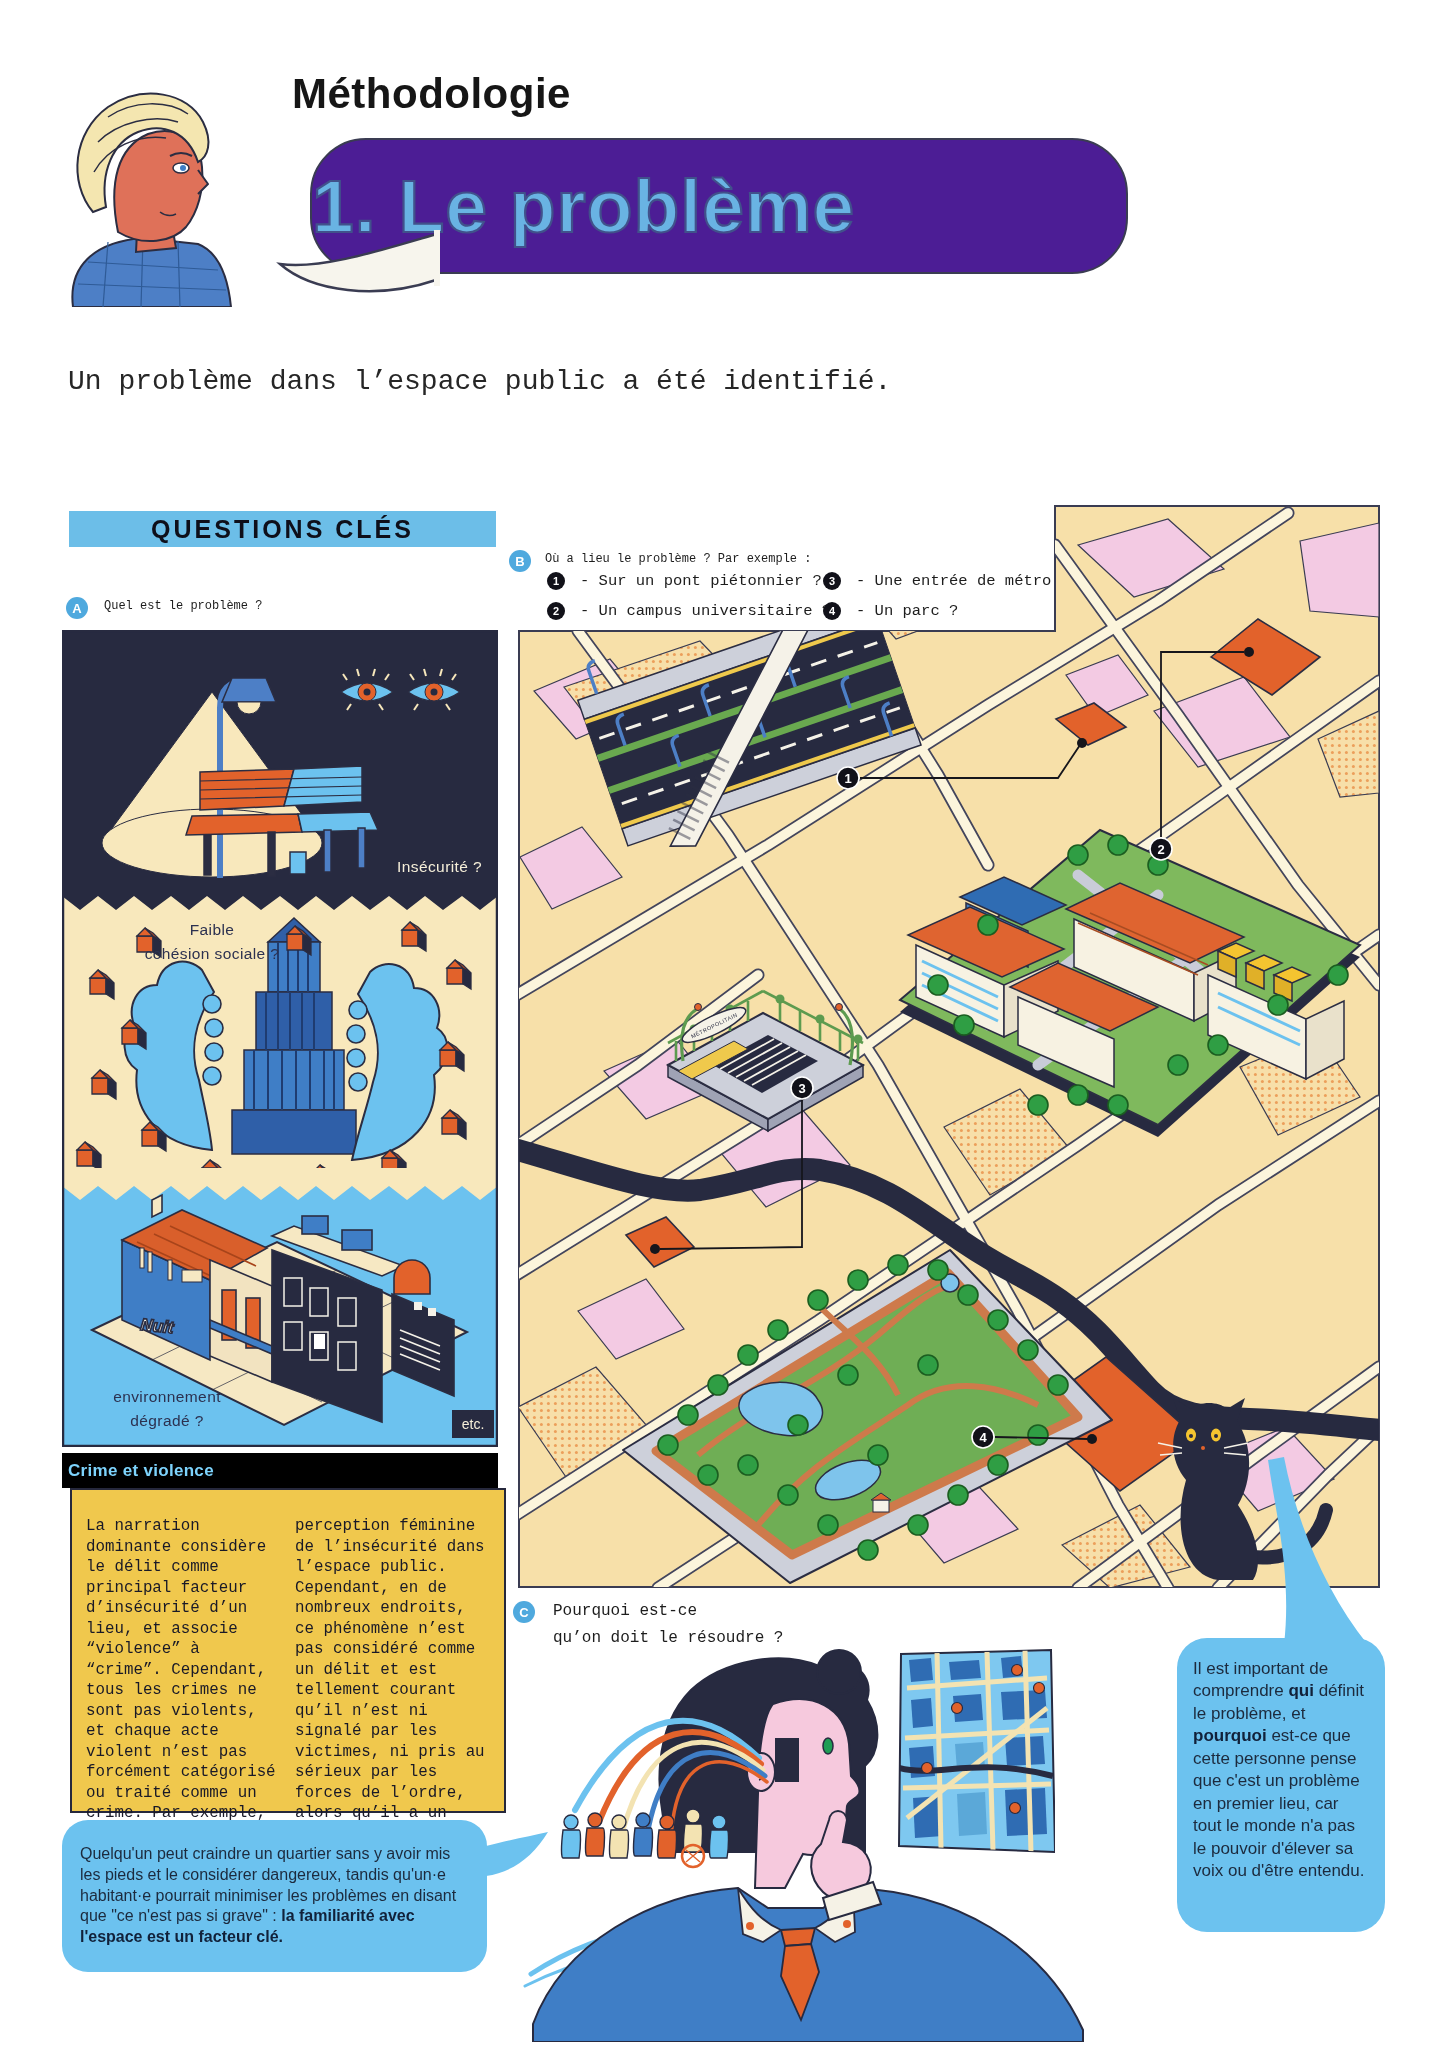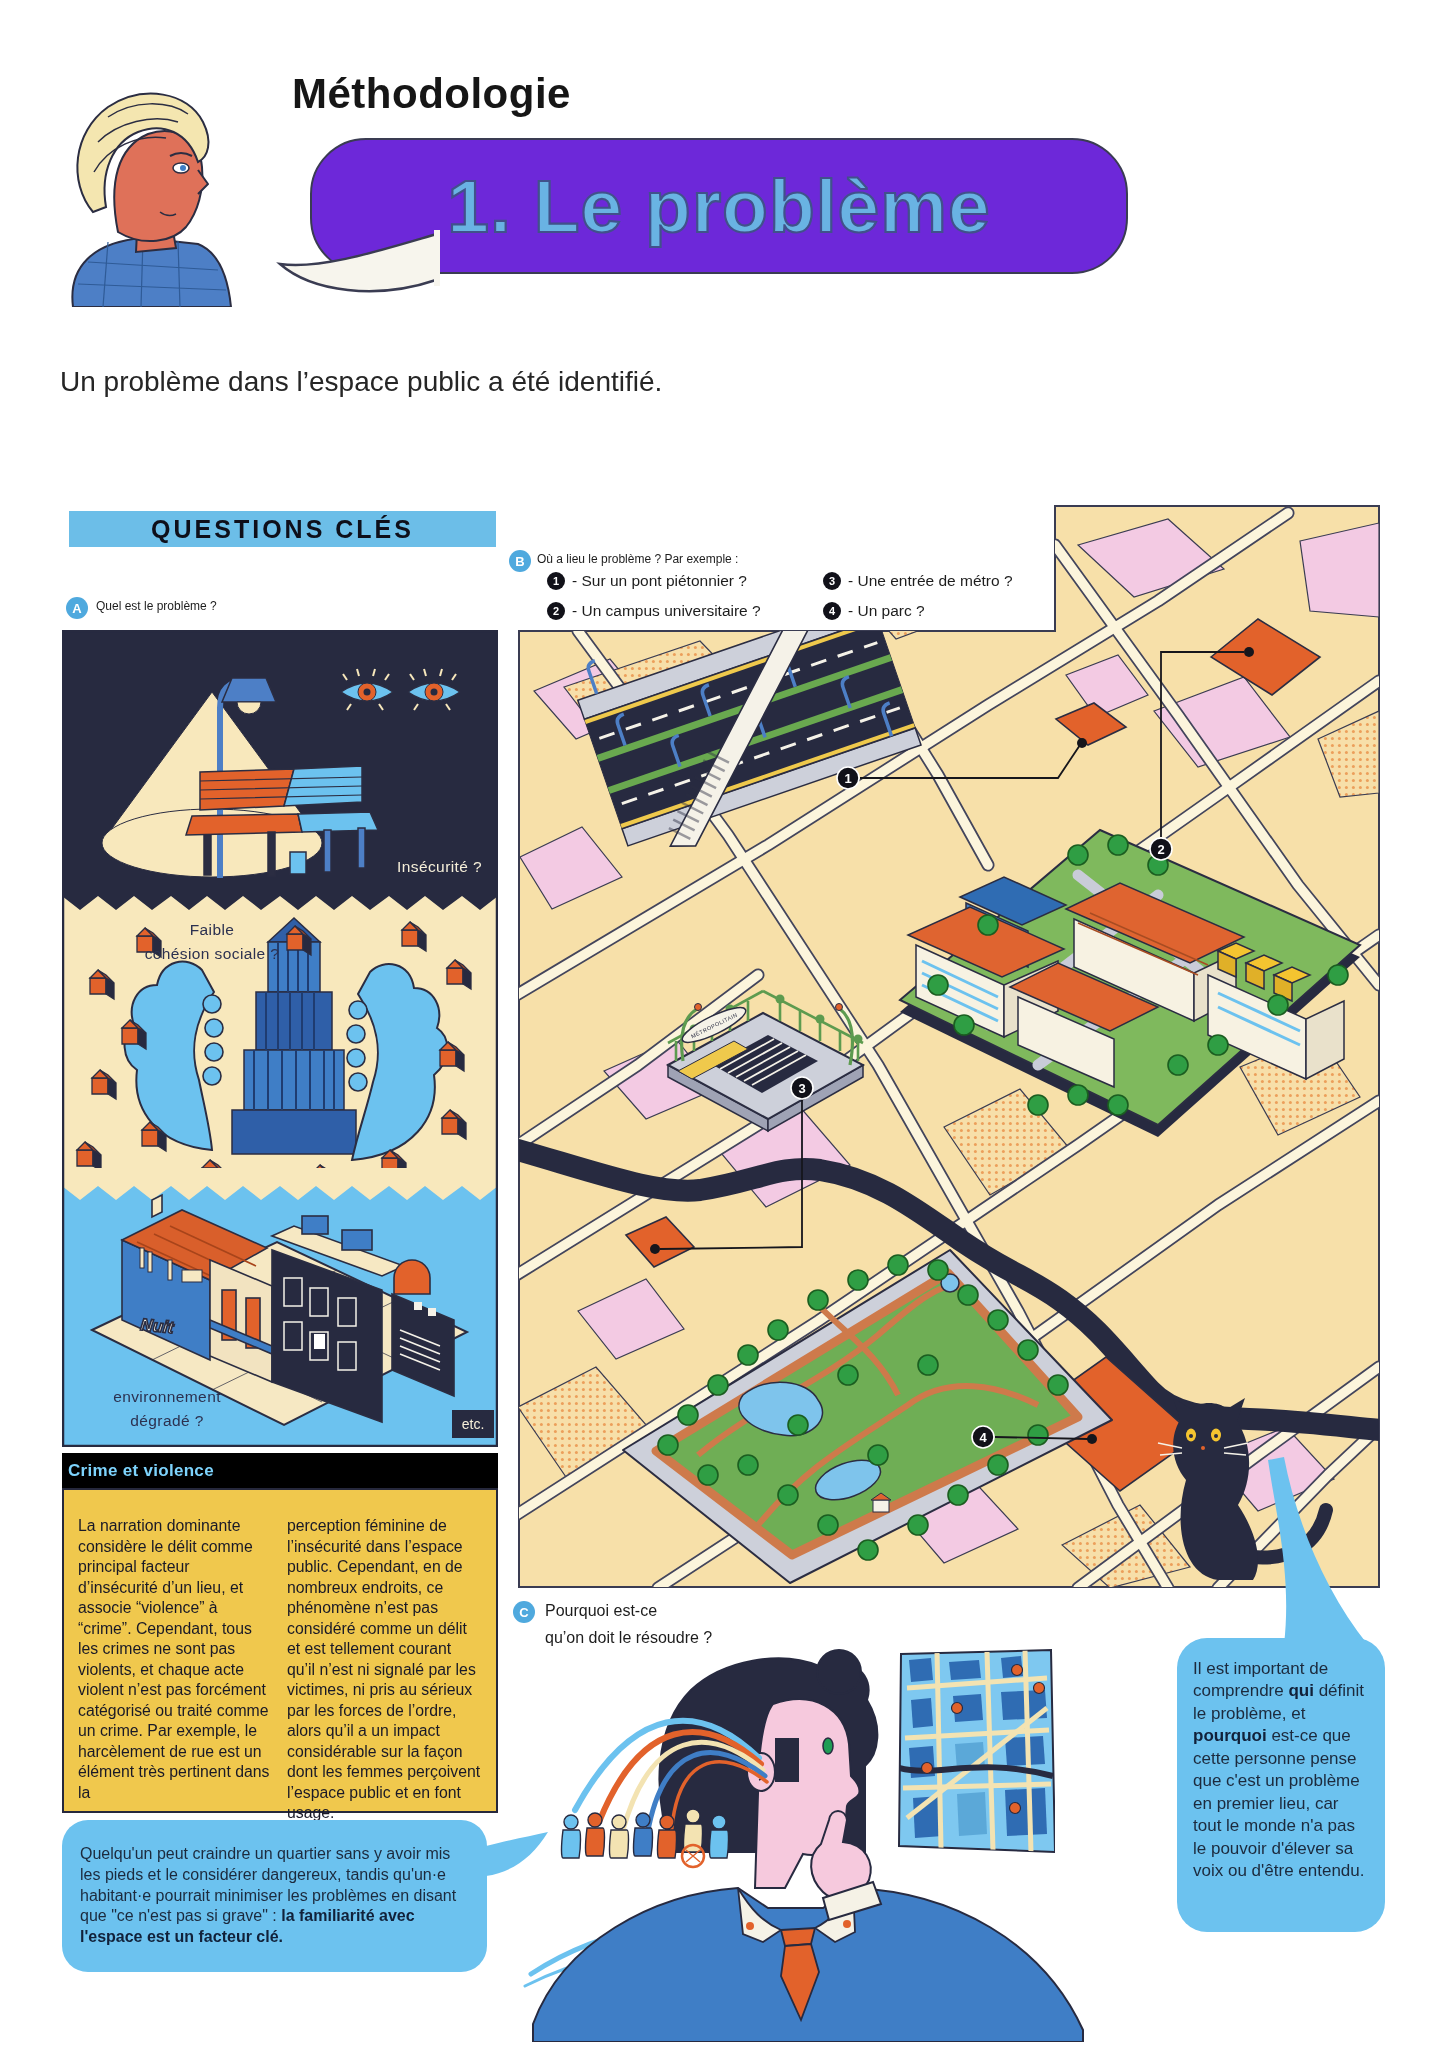--- a/index.html
+++ b/index.html
@@ -1,24 +1,24 @@
 <!DOCTYPE html>
 <html><head>
 <meta charset="utf-8">
 <style>
   html,body{margin:0;padding:0;background:#e8e8e8;}
   #page{position:relative;width:1448px;height:2048px;background:#ffffff;overflow:hidden;
         font-family:"Liberation Sans",sans-serif;color:#1b1c2a;}
   .abs{position:absolute;}
-  .serif{font-family:Liberation Sans, sans-serif;}
+  .serif{font-family:Liberation Mono, monospace;margin-left:8px;}
 
   
   #kicker{left:292px;top:70px;font-size:42px;letter-spacing:.5px;color:#161616;font-weight:700;}
-  #title-bubble{left:310px;top:138px;width:814px;height:132px;background:#6d28d9;
-        border:2.5px solid #3A3C52;border-radius:56px;display:flex;align-items:center;justify-content:center;}
+  #title-bubble{left:310px;top:138px;width:814px;height:132px;background:#4c1d95;
+        border:2.5px solid #3A3C52;border-radius:56px;display:flex;align-items:center;}
   #main-title{font-size:75px;font-weight:bold;color:#69B3E3;letter-spacing:1px;
         -webkit-text-stroke:2.2px #41518B;}
   #intro{left:60px;top:366px;font-size:28px;color:#262626;}
 
   
   #kq-bar{left:69px;top:511px;width:427px;height:36px;background:#6CBEE8;display:flex;align-items:center;justify-content:center;}
   #kq-bar span{font-size:25px;font-weight:800;letter-spacing:3px;color:#0E0F1A;}
   .qbadge{width:22px;height:22px;border-radius:50%;background:#4FA9DE;color:#fff;font-size:13px;
         font-weight:bold;display:flex;align-items:center;justify-content:center;}
   .qtext{font-size:12px;color:#1d1d1d;text-align:right;}

